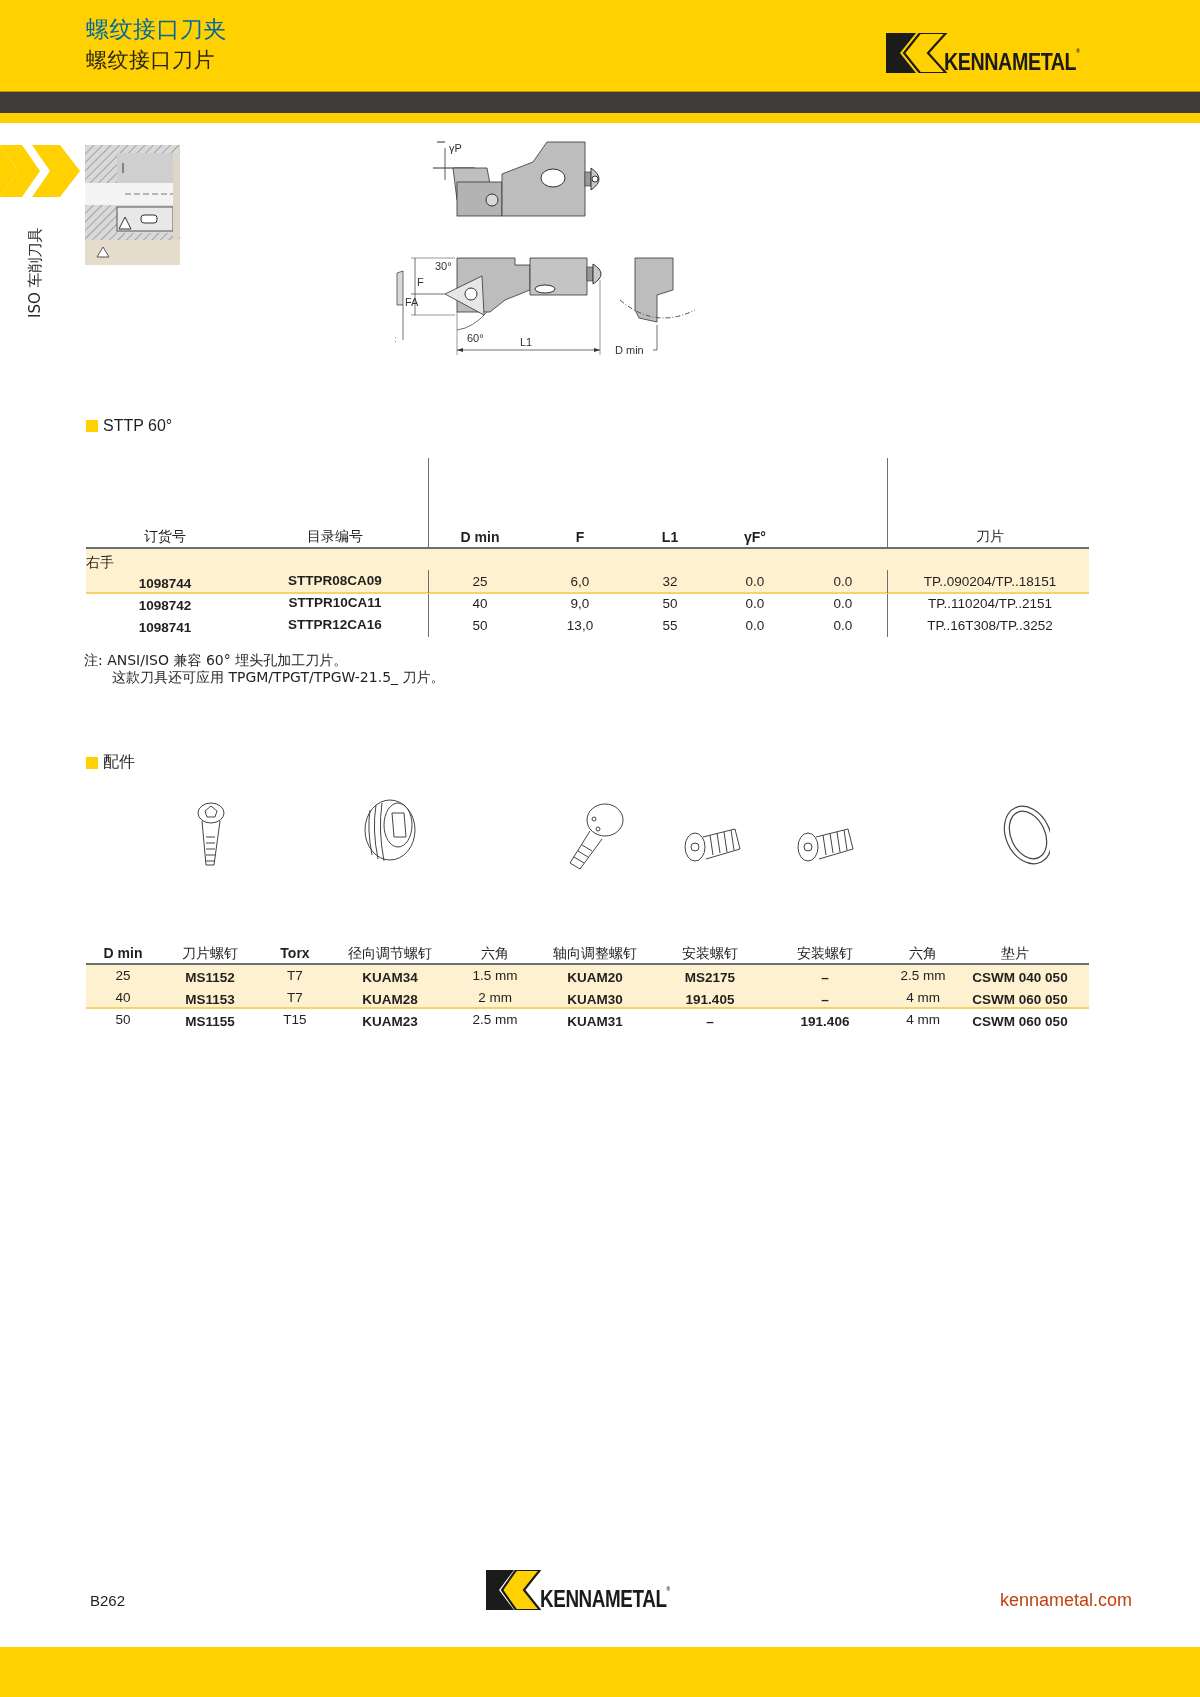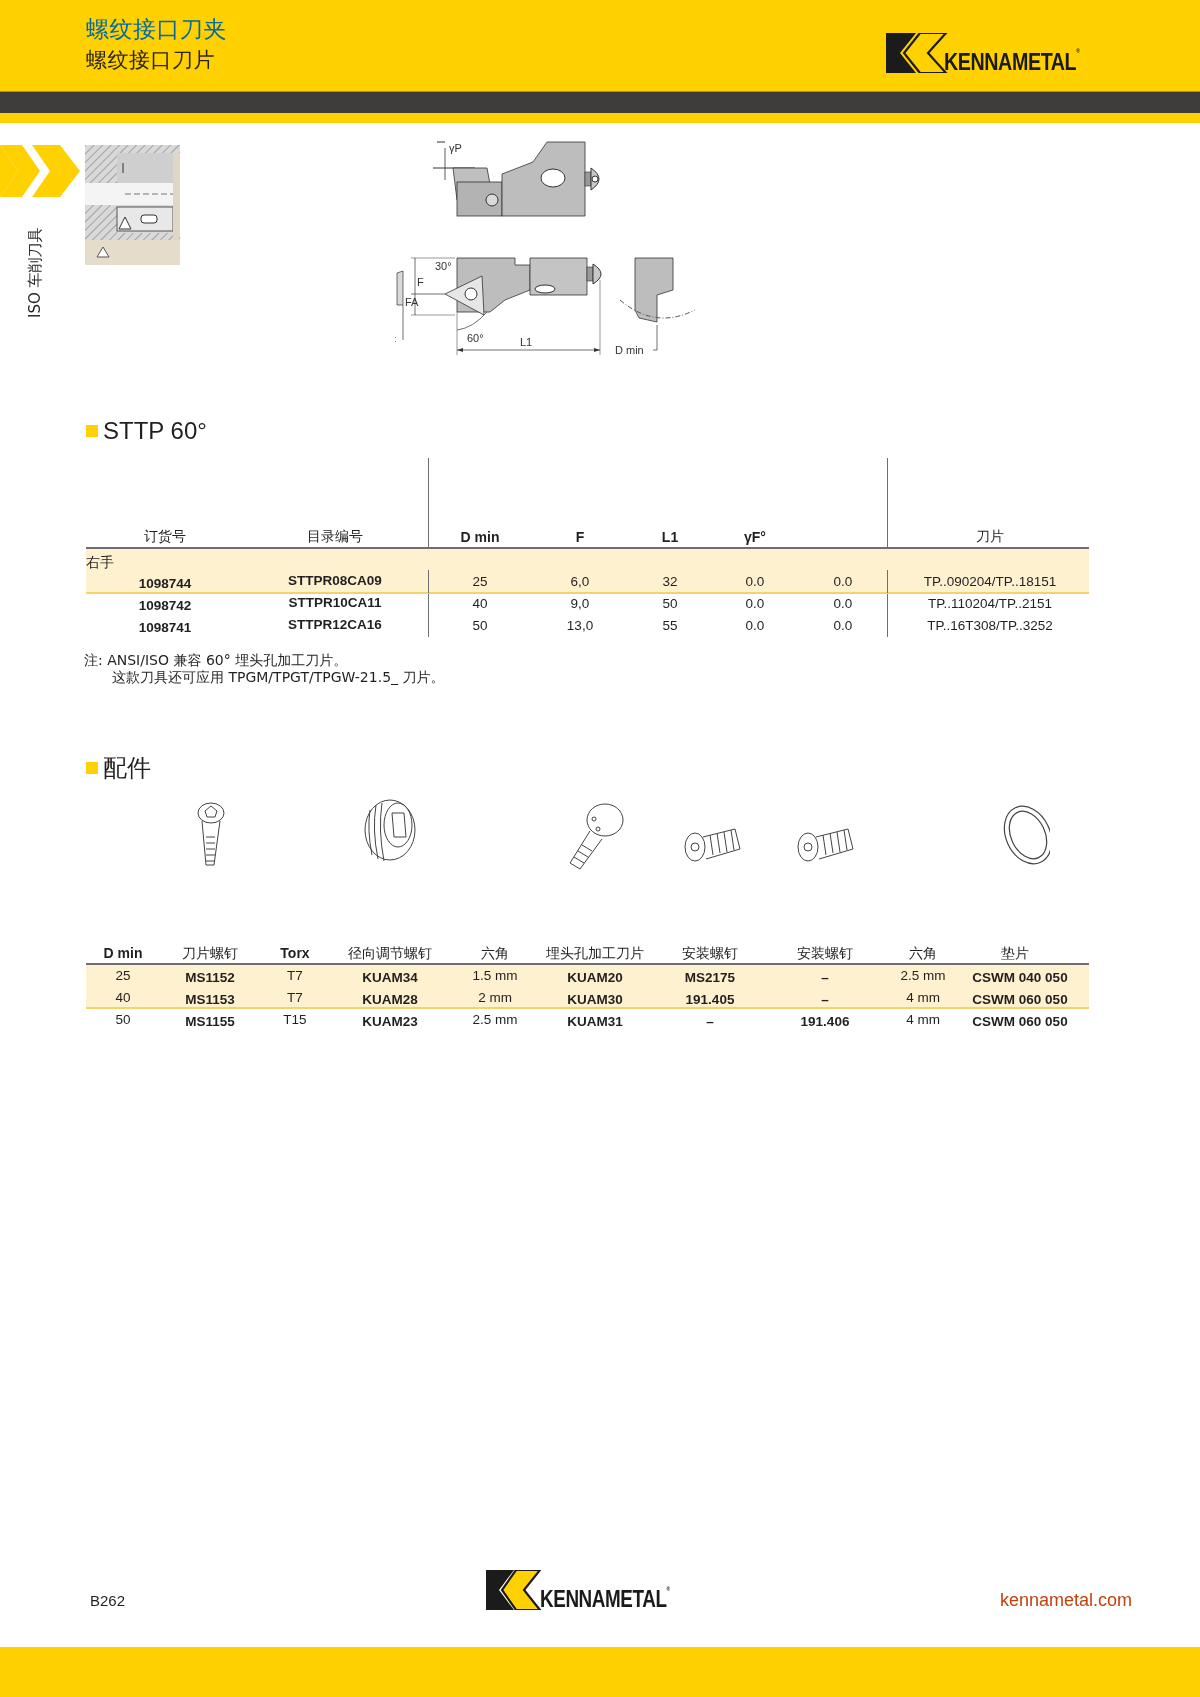--- a/index.html
+++ b/index.html
@@ -20,21 +20,21 @@
 
   
   .side-chevrons { position: absolute; left: 0; top: 145px; width: 80px; height: 52px; }
   .side-label { position: absolute; left: 26px; top: 318px; transform-origin: left top; transform: rotate(-90deg); font-size: 15px; font-family: "DejaVu Sans", sans-serif; white-space: nowrap; color: #231f20; }
 
   
   .app-diagram { position: absolute; left: 85px; top: 145px; width: 95px; height: 120px; }
   .tool-diagram { position: absolute; left: 395px; top: 140px; width: 360px; height: 220px; }
 
   
-  .section-title { position: absolute; left: 86px; font-size: 24px; display: flex; align-items: center; color: #231f20; }
+  .section-title { position: absolute; left: 86px; font-size: 16px; display: flex; align-items: center; color: #231f20; }
   .section-title .sq { display: inline-block; width: 12px; height: 12px; background: #ffd100; margin-right: 5px; }
 
   
   .vline { position: absolute; width: 1px; background: #6d6e71; }
   .hrule { position: absolute; height: 1.5px; background: #6d6e71; }
   .yrow { position: absolute; background: #fdf1cf; }
   .yline { position: absolute; height: 2px; background: #f6d36a; }
   .cell { position: absolute; font-size: 13.5px; text-align: center; white-space: nowrap; color: #231f20; }
   .th { font-weight: bold; font-size: 14px; }
   .th-cjk { font-family: "DejaVu Sans", sans-serif; font-size: 14px; font-weight: normal; }
@@ -265,21 +265,21 @@
     <ellipse cx="878" cy="40" rx="17" ry="25" transform="rotate(-25 878 40)"></ellipse>
   </g>
 </svg>
 
 <div>
   <div class="cell th" style="left:93px; width:60px; top:945px;">D min</div>
   <div class="cell th-cjk" style="left:170px; width:80px; top:945px;">刀片螺钉</div>
   <div class="cell th" style="left:265px; width:60px; top:945px;">Torx</div>
   <div class="cell th-cjk" style="left:340px; width:100px; top:945px;">径向调节螺钉</div>
   <div class="cell th-cjk" style="left:465px; width:60px; top:945px;">六角</div>
-  <div class="cell th-cjk" style="left:545px; width:100px; top:945px;">埋头孔加工刀片</div>
+  <div class="cell th-cjk" style="left:545px; width:100px; top:945px;">轴向调整螺钉</div>
   <div class="cell th-cjk" style="left:670px; width:80px; top:945px;">安装螺钉</div>
   <div class="cell th-cjk" style="left:785px; width:80px; top:945px;">安装螺钉</div>
   <div class="cell th-cjk" style="left:893px; width:60px; top:945px;">六角</div>
   <div class="cell th-cjk" style="left:980px; width:70px; top:945px;">垫片</div>
 
   <div class="hrule" style="left:86px; width:1003px; top:963px;"></div>
   <div class="yrow" style="left:86px; width:1003px; top:965px; height:43px;"></div>
   <div class="yline" style="left:86px; width:1003px; top:1007px;"></div>
 
   <div>

